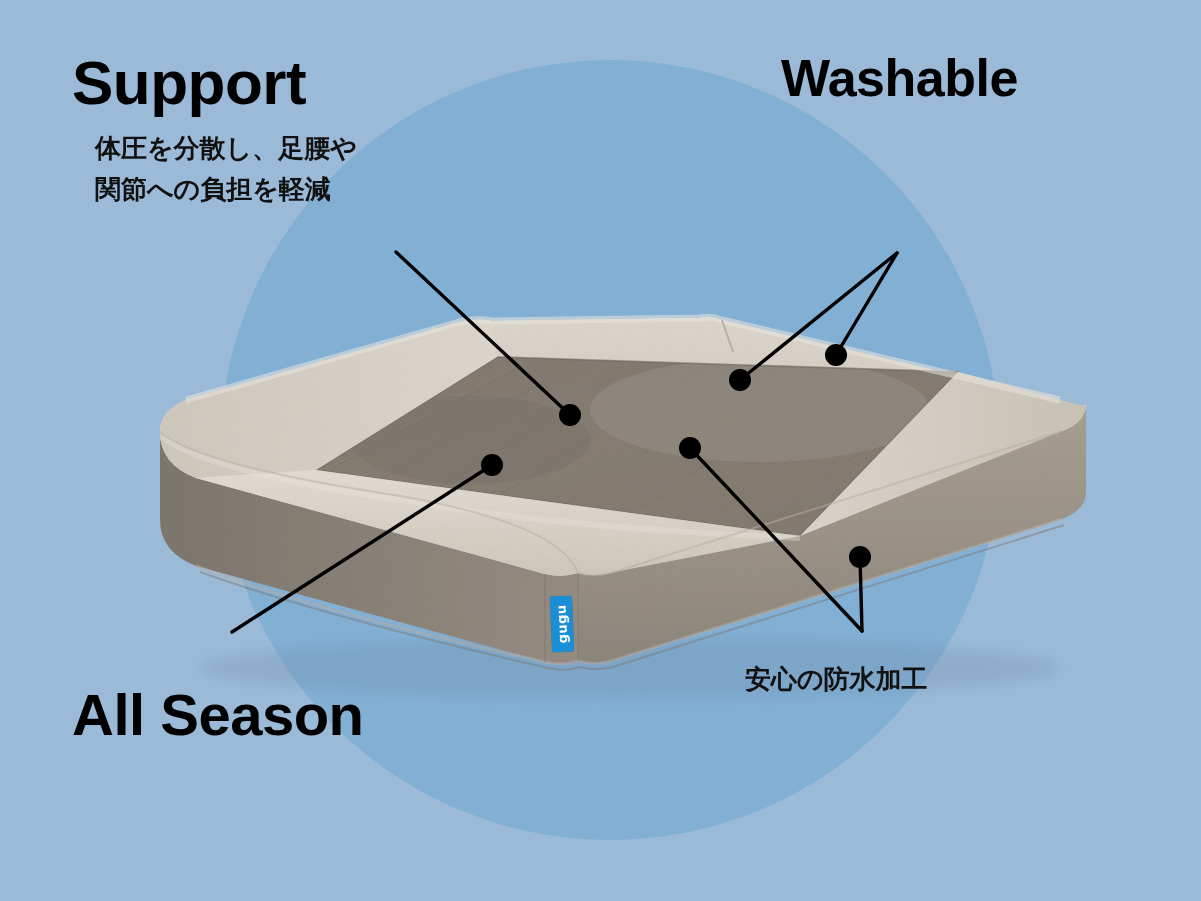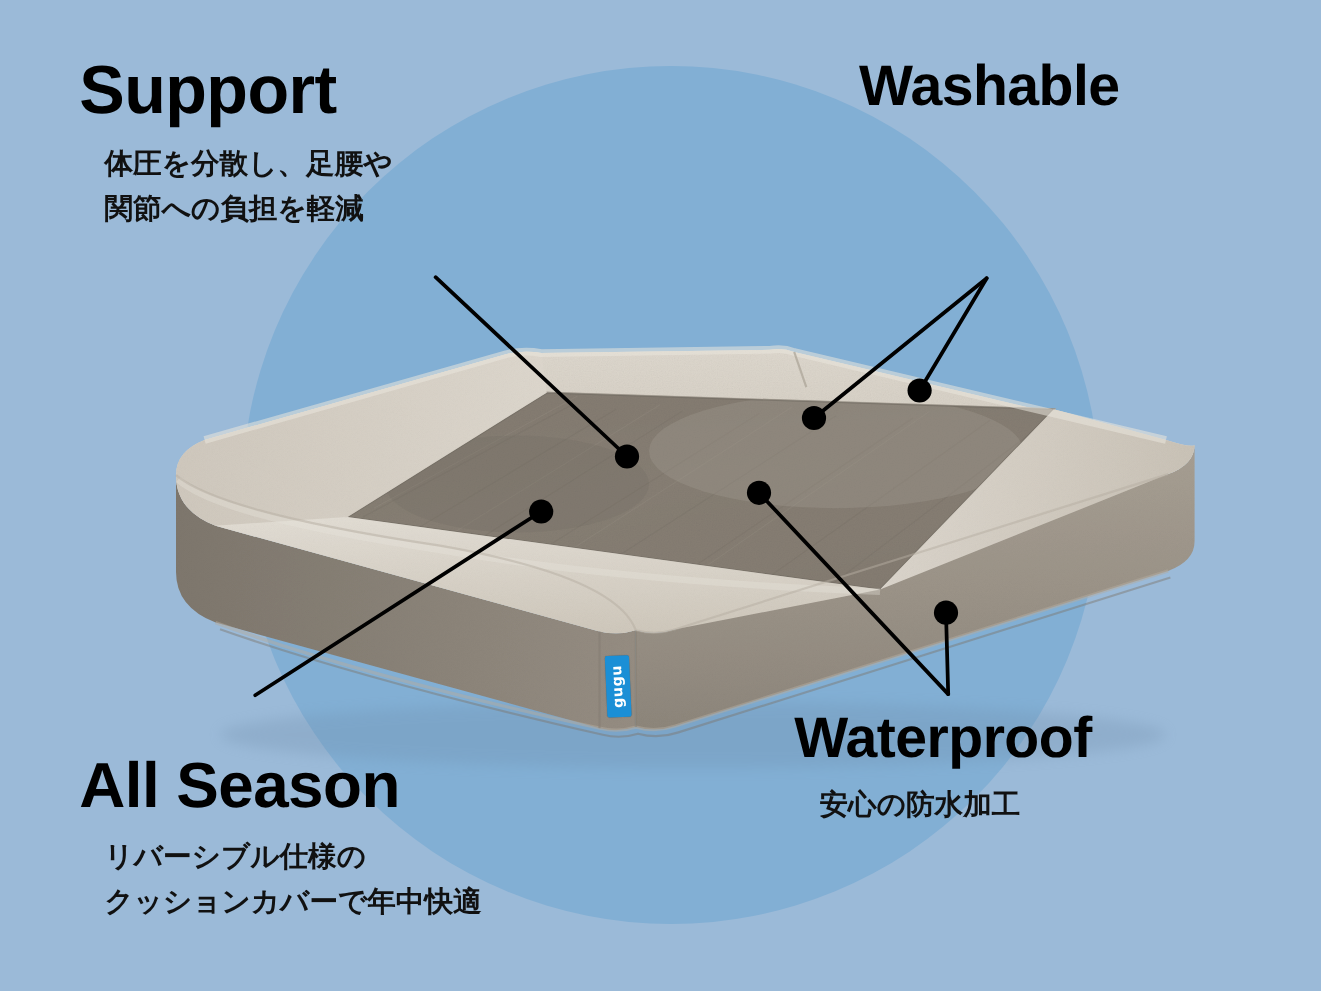--- a/index.html
+++ b/index.html
@@ -253,26 +253,21 @@
       <span>関節への負担を軽減</span>
     </div>
   </div>
 
   <div class="callout" id="callout-washable">
     <div class="head">Washable</div>
   </div>
 
   <div class="callout" id="callout-allseason">
     <div class="head">All Season</div>
-    <div class="sub">
-      <span>リバーシブル仕様の</span>
-      <span>クッションカバーで年中快適</span>
-    </div>
   </div>
 
   <div class="callout" id="callout-waterproof">
-    <div class="head">Waterproof</div>
     <div class="sub">
       <span>安心の防水加工</span>
     </div>
   </div>
 
 </div>
 
 </body></html>

